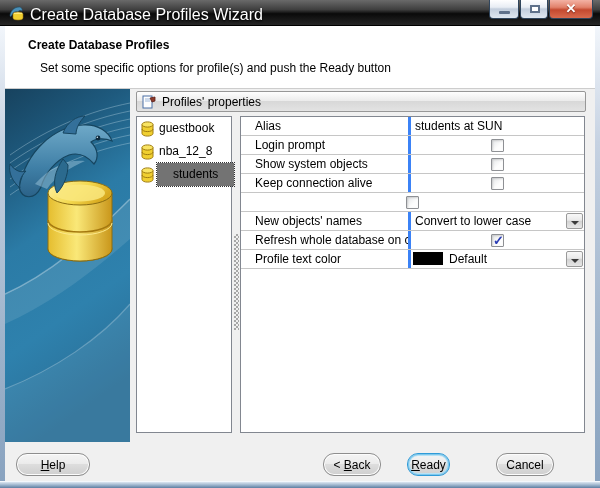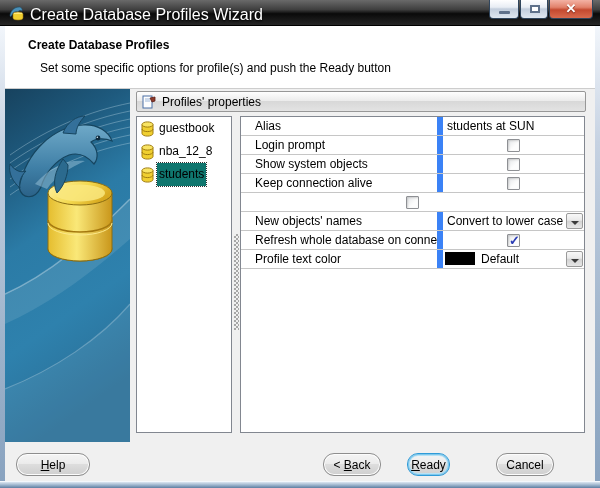--- a/index.html
+++ b/index.html
@@ -57,34 +57,34 @@
     border:1px solid #979797; border-radius:2px; }
   .panel-header-icon { position:absolute; left:4px; top:2px; width:16px; height:16px; }
   .panel-header-text { position:absolute; left:25px; top:3px; }
 
   
   .list-panel { position:absolute; left:131px; top:90px; width:96px; height:317px;
     background:#fff; border:1px solid #828790; }
   .list-item { position:relative; height:23px; line-height:23px; cursor:default; }
   .list-item .db-ic { position:absolute; left:4px; top:4px; }
   .list-item .li-label { position:absolute; left:22px; top:0; }
-  .list-item.selected .li-label { background:#0f766e; outline:1px dotted #333;
-    padding:0 2px; margin-left:-2px; }
+  .list-item.selected .li-label { background:#737373; outline:1px dotted #333;
+    padding:0 16px; margin-left:-2px; }
 
   
   .splitter { position:absolute; left:228px; top:90px; width:7px; height:317px; }
   .splitter-dots { position:absolute; left:1px; top:118px; width:5px; height:96px;
     background:conic-gradient(#a7a7a7 25%, transparent 0 50%, #a7a7a7 0 75%, transparent 0);
     background-size:4px 4px; }
 
   
   .table-panel { position:absolute; left:235px; top:90px; width:345px; height:317px;
     background:#fff; border:1px solid #828790; }
   .trow { display:flex; height:19px; border-bottom:1px solid #c6c6c6; }
-  .tlabel { width:202px; border-right:6px solid #3b82f6; padding-left:14px;
+  .tlabel { width:170px; border-right:3px solid #3b82f6; padding-left:14px;
     line-height:18px; overflow:hidden; white-space:nowrap; }
   .tvalue { position:relative; flex:1; line-height:18px; }
   .tvalue.textv { padding-left:4px; }
   .tvalue.centerv { text-align:center; }
 
   .checkbox { display:inline-block; width:13px; height:13px; margin-top:3px;
     border:1px solid #8e9094; border-radius:1px;
     background:linear-gradient(135deg,#e4e6e8 0%,#fdfdfd 60%);
     box-shadow:inset 1px 1px 2px rgba(0,0,0,0.15); position:relative; }
   .checkbox.checked::after { content:"\2713"; position:absolute; left:1px; top:-3px;

